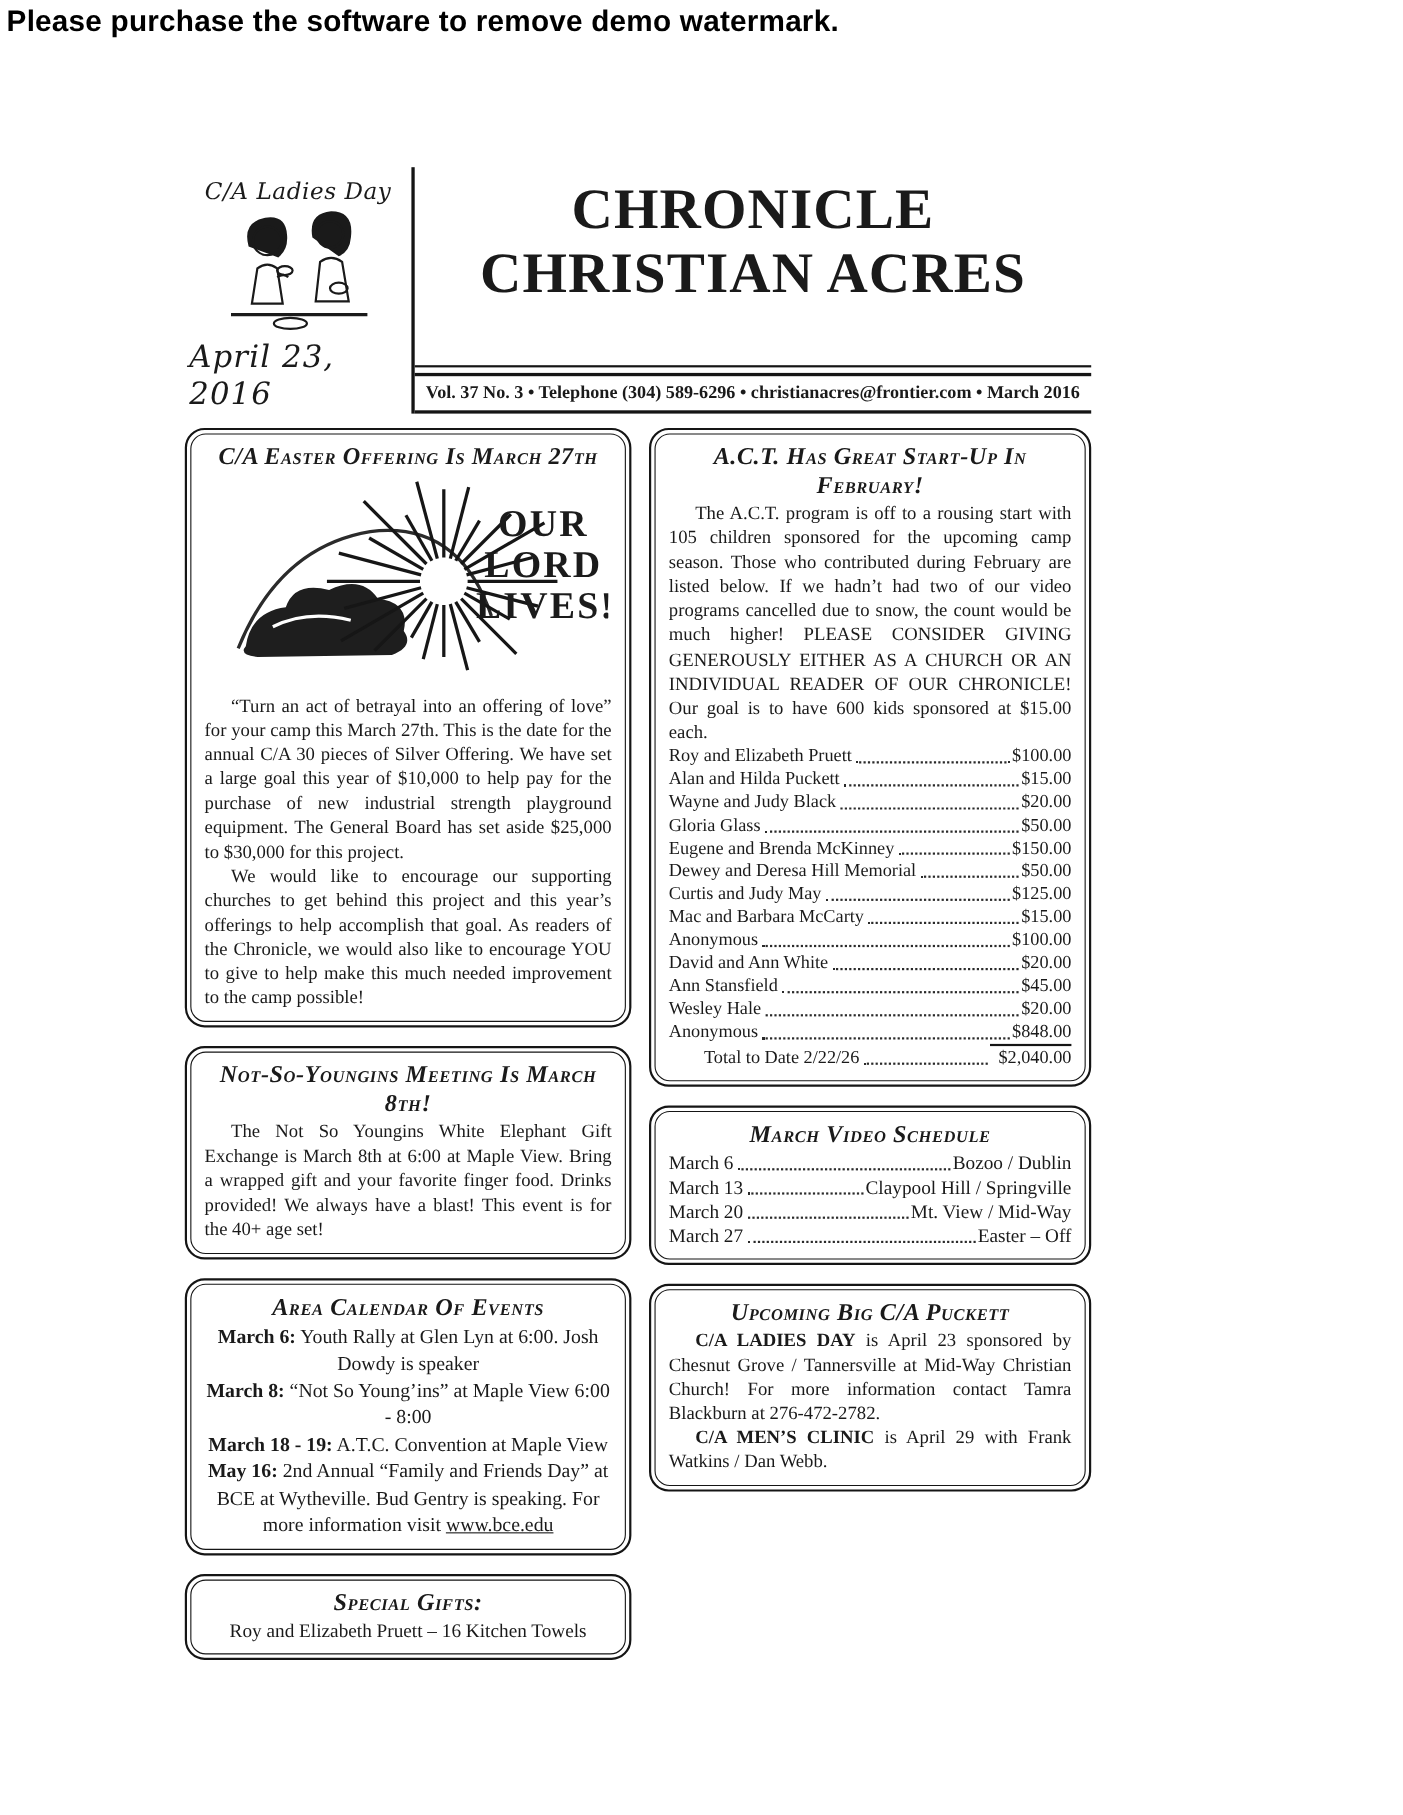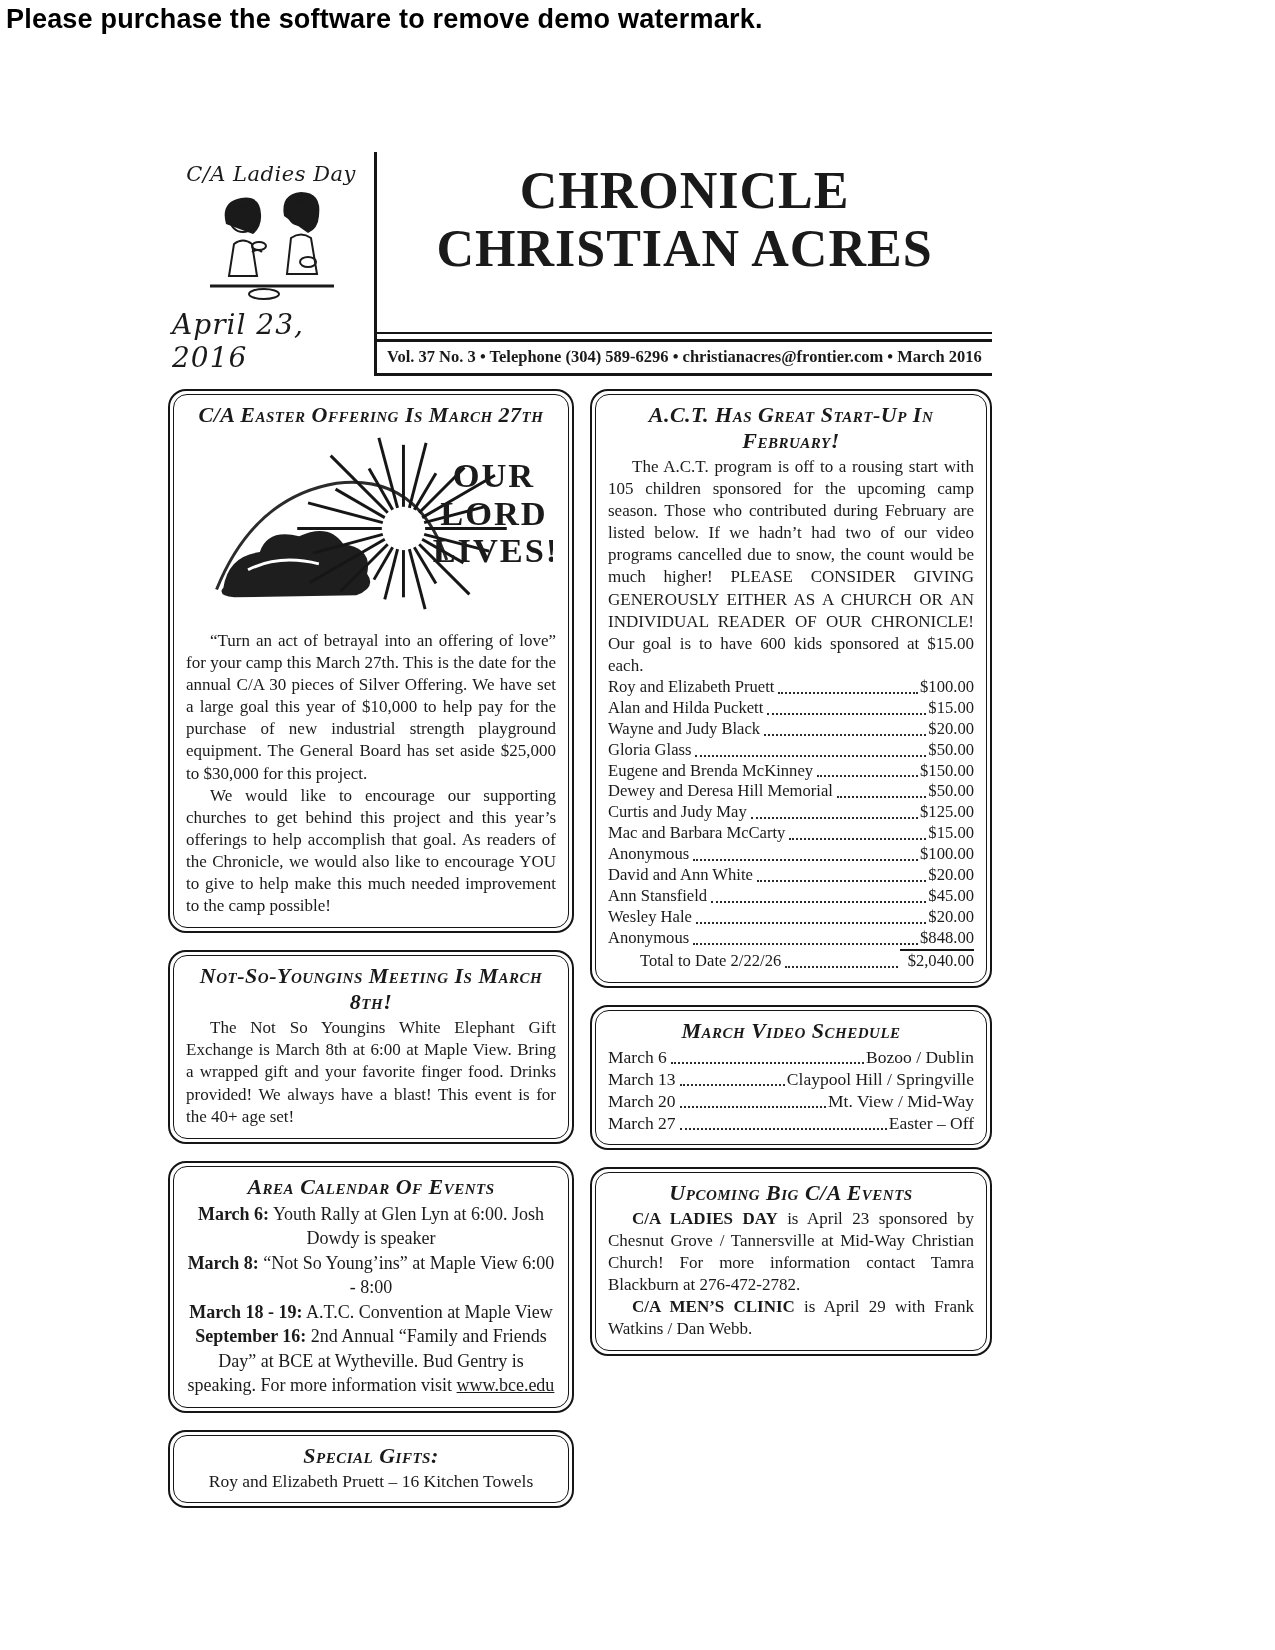--- a/index.html
+++ b/index.html
@@ -153,21 +153,21 @@
         <p class="jtext indent">The Not So Youngins White Elephant Gift Exchange is March 8th at 6:00 at Maple View.  Bring a wrapped gift and your favorite finger food.  Drinks provided!  We always have a blast!  This event is for the 40+ age set!</p>
       </div>
         </div>
 
       <div class="box">
           <div class="box-in">
         <div class="box-title">Area Calendar Of Events</div>
         <p class="event"><span class="b">March 6:</span> <span>Youth Rally at Glen Lyn at 6:00.  Josh Dowdy is speaker</span></p>
         <p class="event"><span class="b">March 8:</span> <span>“Not So Young’ins” at Maple View 6:00 - 8:00</span></p>
         <p class="event"><span class="b">March 18 - 19:</span> <span>A.T.C. Convention at Maple View</span></p>
-        <p class="event"><span class="b">September 16:</span> <span>2nd Annual “Family and Friends Day” at BCE at Wytheville.  Bud Gentry is speaking.  For more information visit </span><a class="link">www.bce.edu</a></p>
+        <p class="event"><span class="b">May 16:</span> <span>2nd Annual “Family and Friends Day” at BCE at Wytheville.  Bud Gentry is speaking.  For more information visit </span><a class="link">www.bce.edu</a></p>
       </div>
         </div>
 
       <div class="box">
           <div class="box-in">
         <div class="box-title">Special Gifts:</div>
         <p class="ctext">Roy and Elizabeth Pruett – 16 Kitchen Towels</p>
       </div>
         </div>
 
@@ -275,21 +275,21 @@
         <div class="dotrow vrow">
               <span class="nm">March 27</span>
               <span class="leader"></span>
               <span class="amt">Easter – Off</span>
             </div>
       </div>
         </div>
 
       <div class="box">
           <div class="box-in">
-        <div class="box-title">Upcoming Big C/A Events</div>
+        <div class="box-title">Upcoming Big C/A Puckett</div>
         <p class="jtext indent"><span class="b">C/A LADIES DAY</span><span> is April 23 sponsored by Chesnut Grove / Tannersville at Mid-Way Christian Church!  For more information contact Tamra Blackburn at 276-472-2782.</span></p>
         <p class="jtext indent"><span class="b">C/A MEN’S CLINIC</span><span> is April 29 with Frank Watkins / Dan Webb.</span></p>
       </div>
         </div>
 
     </div>
   </div>
 </div>
 
 </body></html>

